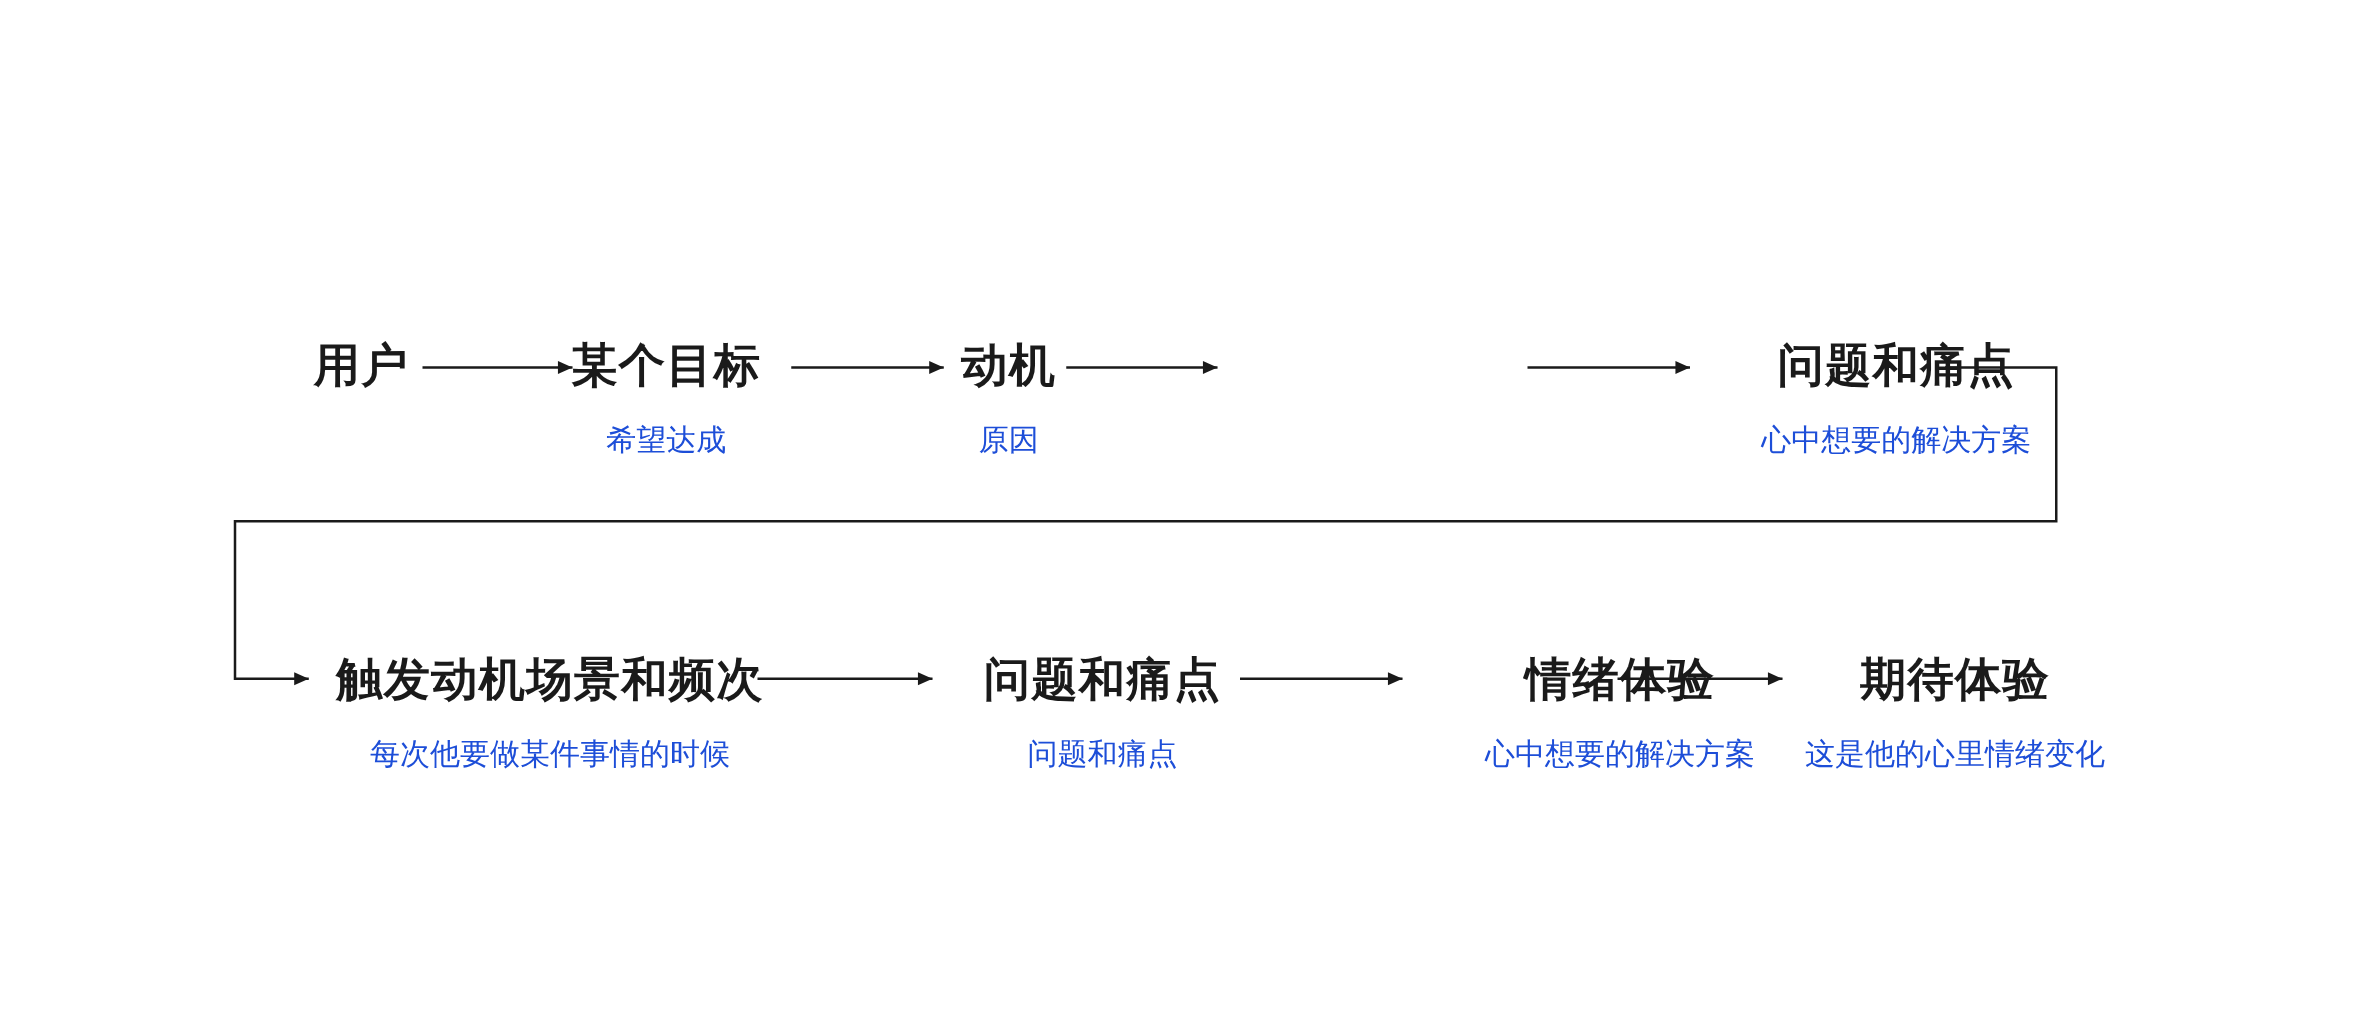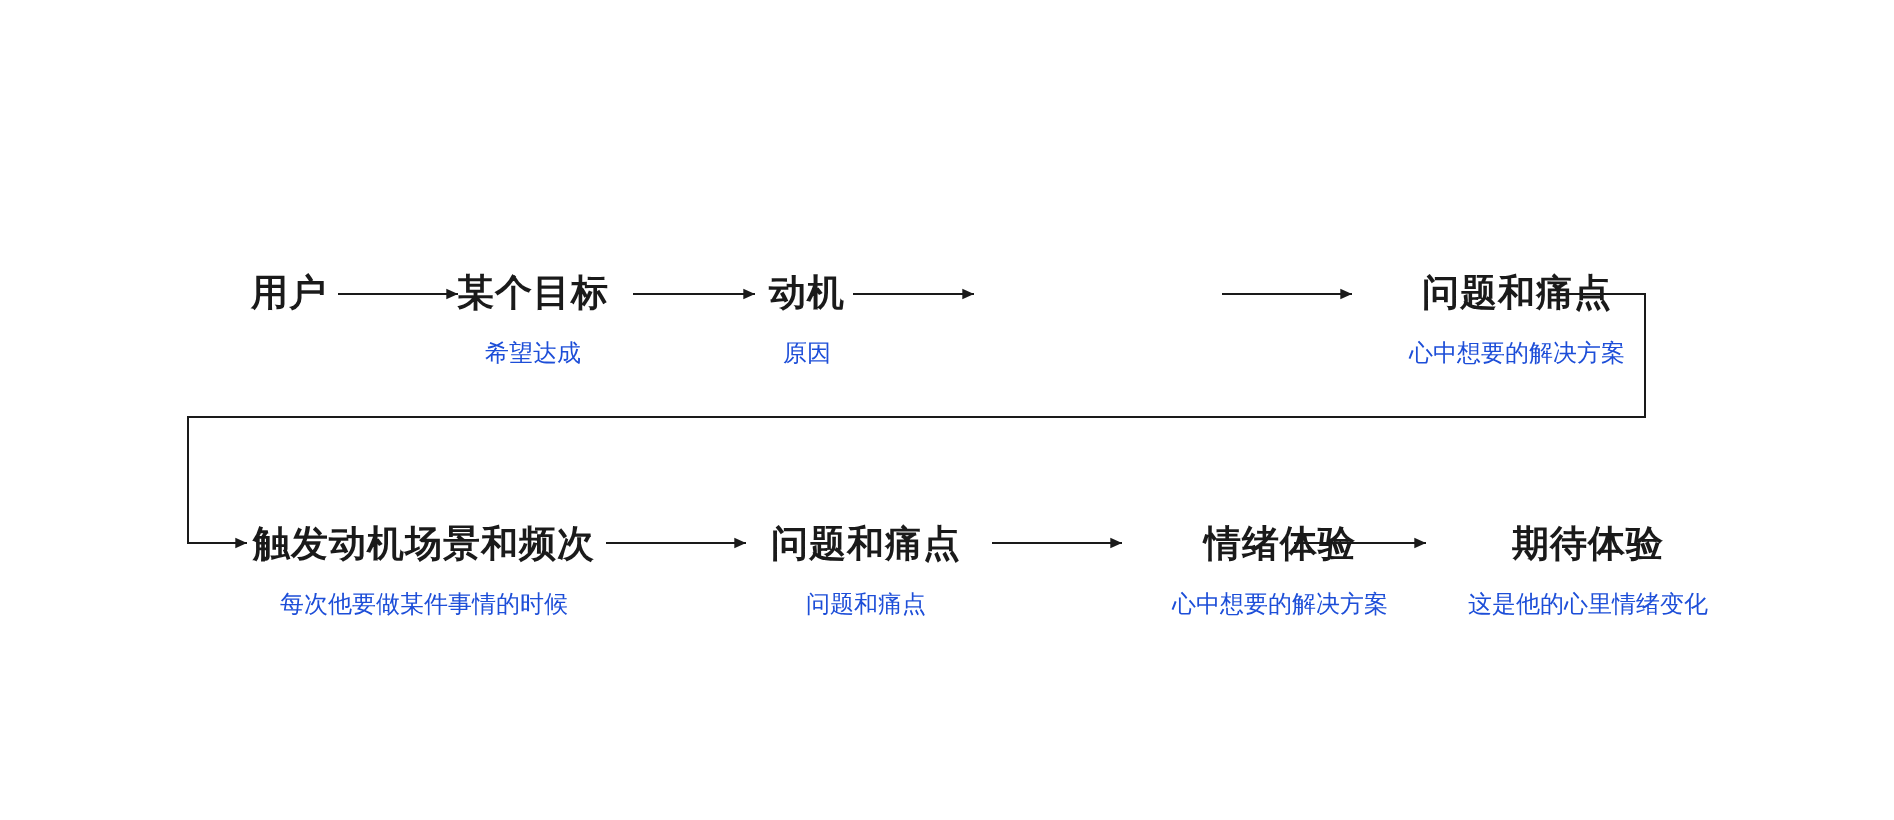--- a/index.html
+++ b/index.html
@@ -39,21 +39,21 @@
   .node-subtitle {
     font-size: 24px;
     font-weight: 400;
     color: #1d4ed8;
     line-height: 30px;
     margin-top: 23px;
   }
   
   .row1 { top: 271px; }
   
-  .row2 { top: 522px; }
+  .row2 { top: 522px; margin-left: 16px; }
 </style>
 </head>
 <body>
 
 <div class="canvas">
 
   <svg class="connectors" viewBox="0 0 1894 820" xmlns="http://www.w3.org/2000/svg">
     <defs>
       <marker id="arrow" viewBox="0 0 12 12" refX="11" refY="6" markerWidth="7" markerHeight="7" orient="auto-start-reverse">
         <path d="M1,1.5 L11,6 L1,10.5 Z" fill="#1a1a1a"></path>
@@ -100,18 +100,18 @@
   <div class="node row2" style="left:866px">
     <div class="node-title">问题和痛点</div>
     <div class="node-subtitle">问题和痛点</div>
   </div>
 
   <div class="node row2" style="left:1280px">
     <div class="node-title">情绪体验</div>
     <div class="node-subtitle">心中想要的解决方案</div>
   </div>
 
-  <div class="node row2" style="left:1588px">
+  <div class="node row2" style="left:1548px">
     <div class="node-title">期待体验</div>
     <div class="node-subtitle">这是他的心里情绪变化</div>
   </div>
 
 </div>
 
 </body></html>

